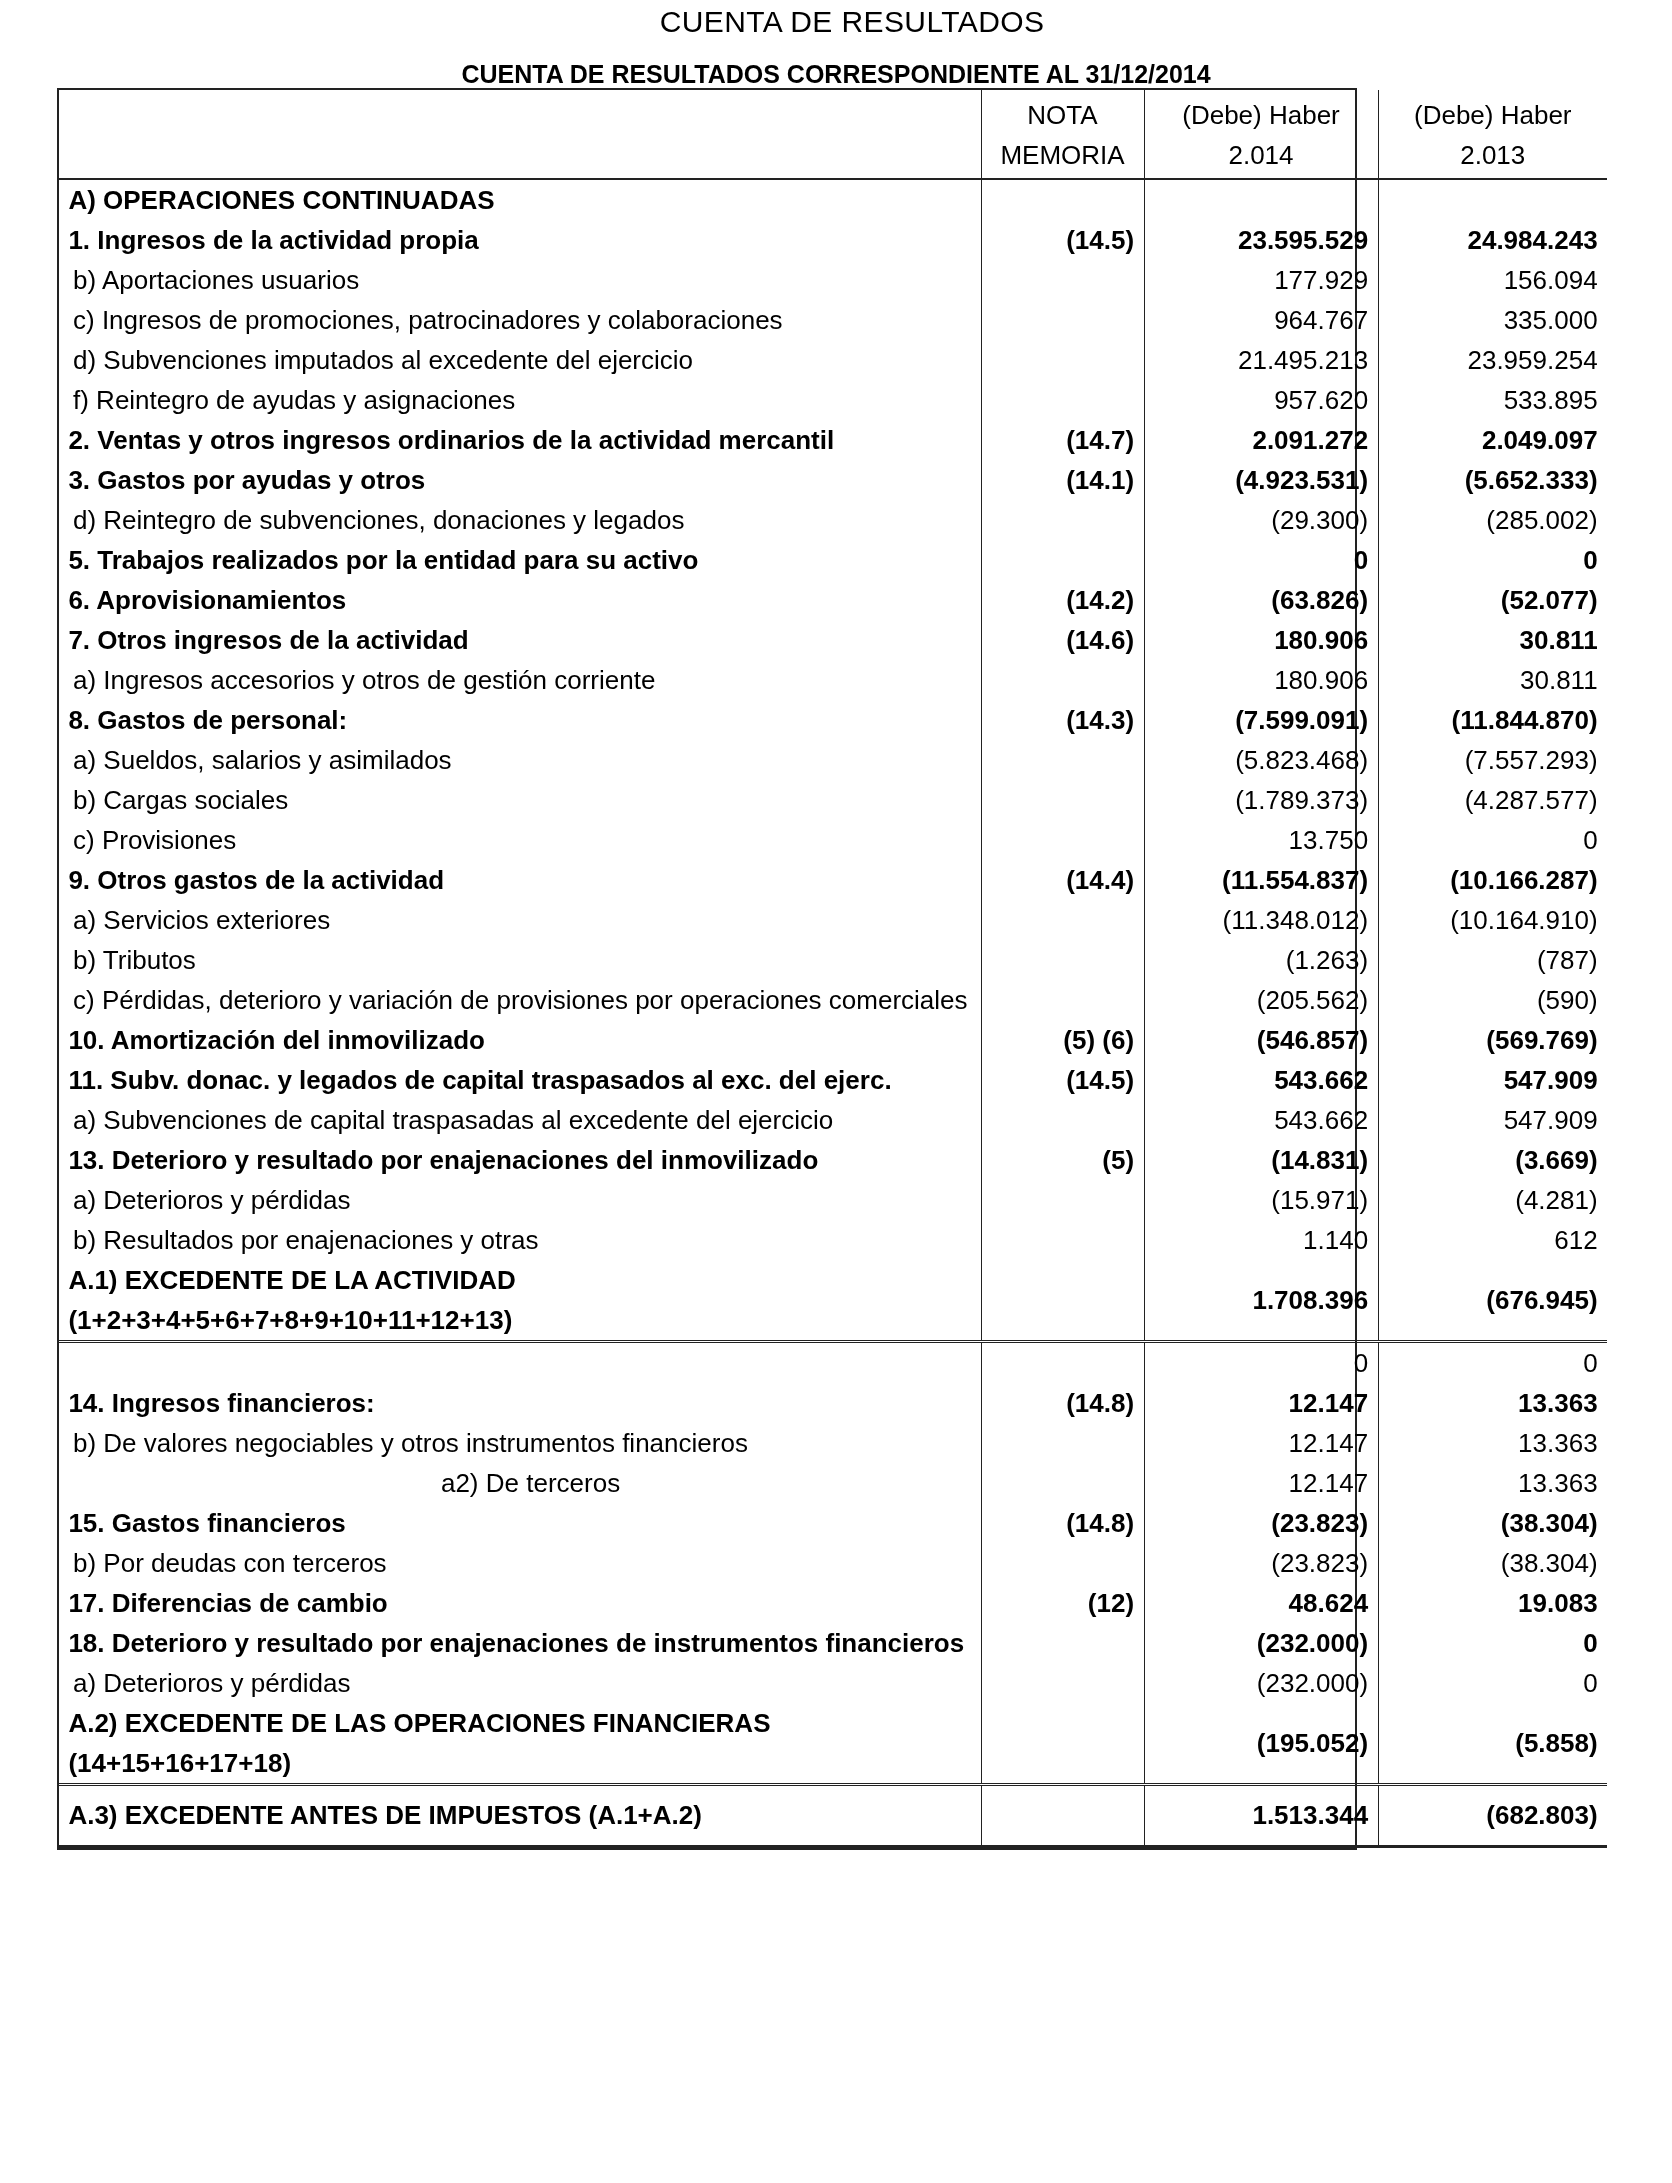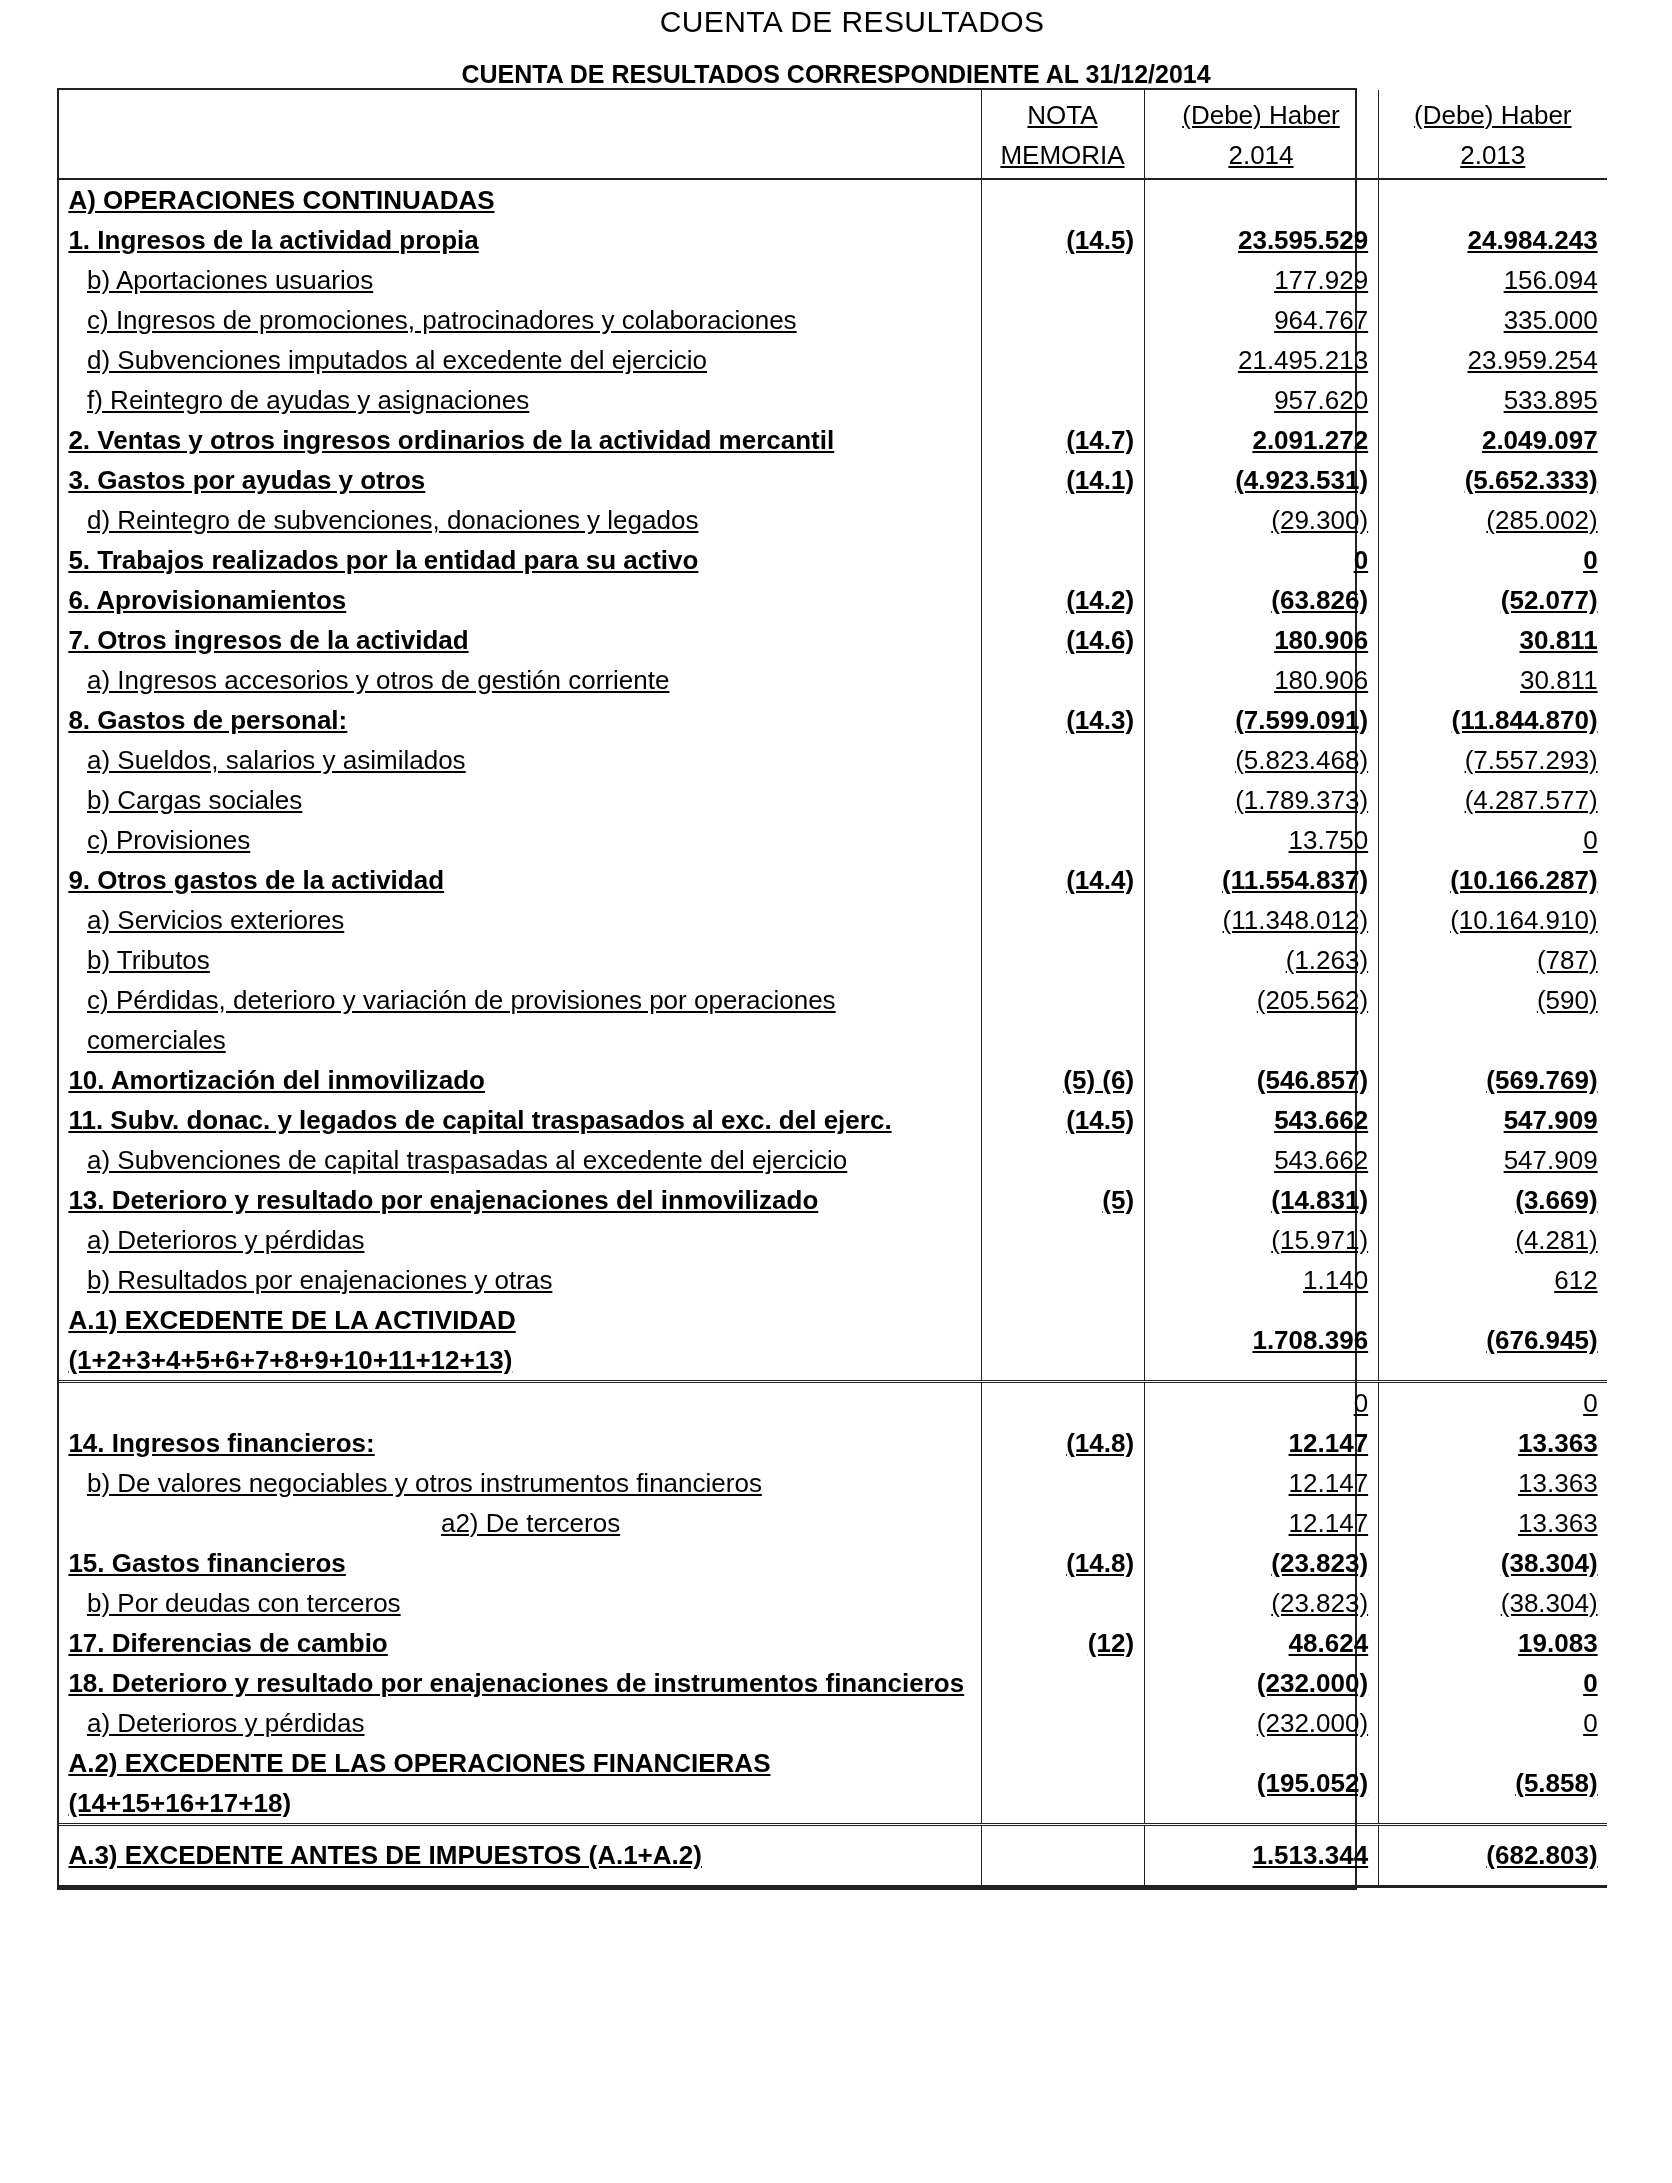--- a/index.html
+++ b/index.html
@@ -1,32 +1,32 @@
 <!DOCTYPE html>
 <html style="font-size:12.6px"><head>
 <meta charset="utf-8">
 <style>
   html, body { margin: 0; padding: 0; background: #ffffff; }
   body { width: 1672px; height: 2183px; position: relative; overflow: hidden; color: #000; font-family: "Liberation Sans", sans-serif; }
   .title { position: absolute; left: 16px; width: 1672px; top: 4.7px; text-align: center; font-size: 30px; font-weight: normal; letter-spacing: 0.4px; }
   .subtitle { position: absolute; left: 0; width: 1672px; top: 60px; text-align: center; font-size: 25px; font-weight: bold; }
-  .sheet { position: absolute; left: 57px; top: 88px; width: 1300px; border: 2.4px solid #222; box-sizing: border-box; text-decoration: underline; }
+  .sheet { position: absolute; left: 57px; top: 88px; width: 1300px; border: 2.4px solid #222; box-sizing: border-box; }
   table { border-collapse: collapse; width: 100%; table-layout: fixed; }
   col.c-desc { width: 922px; }
   col.c-nota { width: 163px; }
   col.c-y1 { width: 234px; }
   col.c-y2 { width: 229px; }
   td, th { padding: 0 9.4px; font-size: 26px; line-height: 40px; height: 40px; vertical-align: top; }
   td + td, th + th { border-left: 1.6px solid #222; }
   thead th { font-weight: normal; text-align: center; line-height: 40px; padding-top: 4.7px; padding-bottom: 3.1px; }
   thead tr { border-bottom: 2.4px solid #222; }
   td.nota { text-align: right; }
   td.num { text-align: right; padding-right: 9.4px; }
   tr.bold td { font-weight: bold; }
-  td.ind1 { padding-left: 28px; }
+  td.ind1 { padding-left: 14px; }
   td.ind0 { padding-left: 9.4px; }
   td.ind2 { padding-left: 31px; text-align: center; }
   tr.double-bottom { border-bottom: 3.9px double #222; }
   tr.total-row td { vertical-align: middle; }
   tr.final td { line-height: 40px; padding-top: 9.4px; padding-bottom: 9.4px; }
   tr.final { border-top: 3.9px double #222; border-bottom: 3.1px solid #222; }
 </style>
 </head>
 <body>
 

